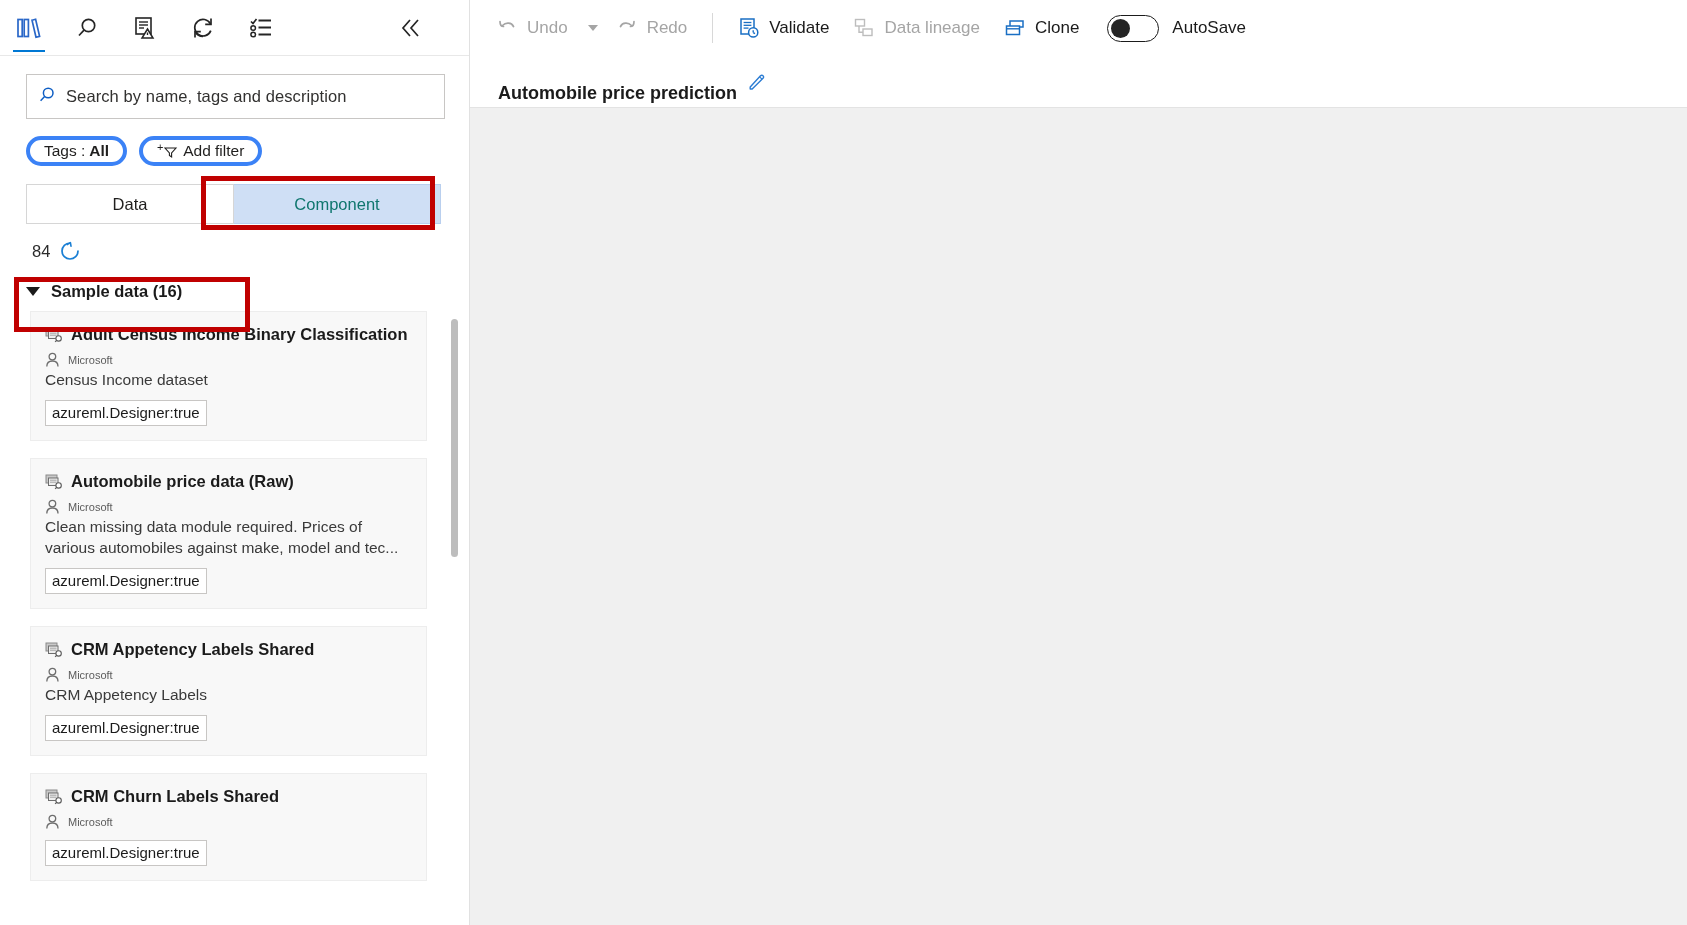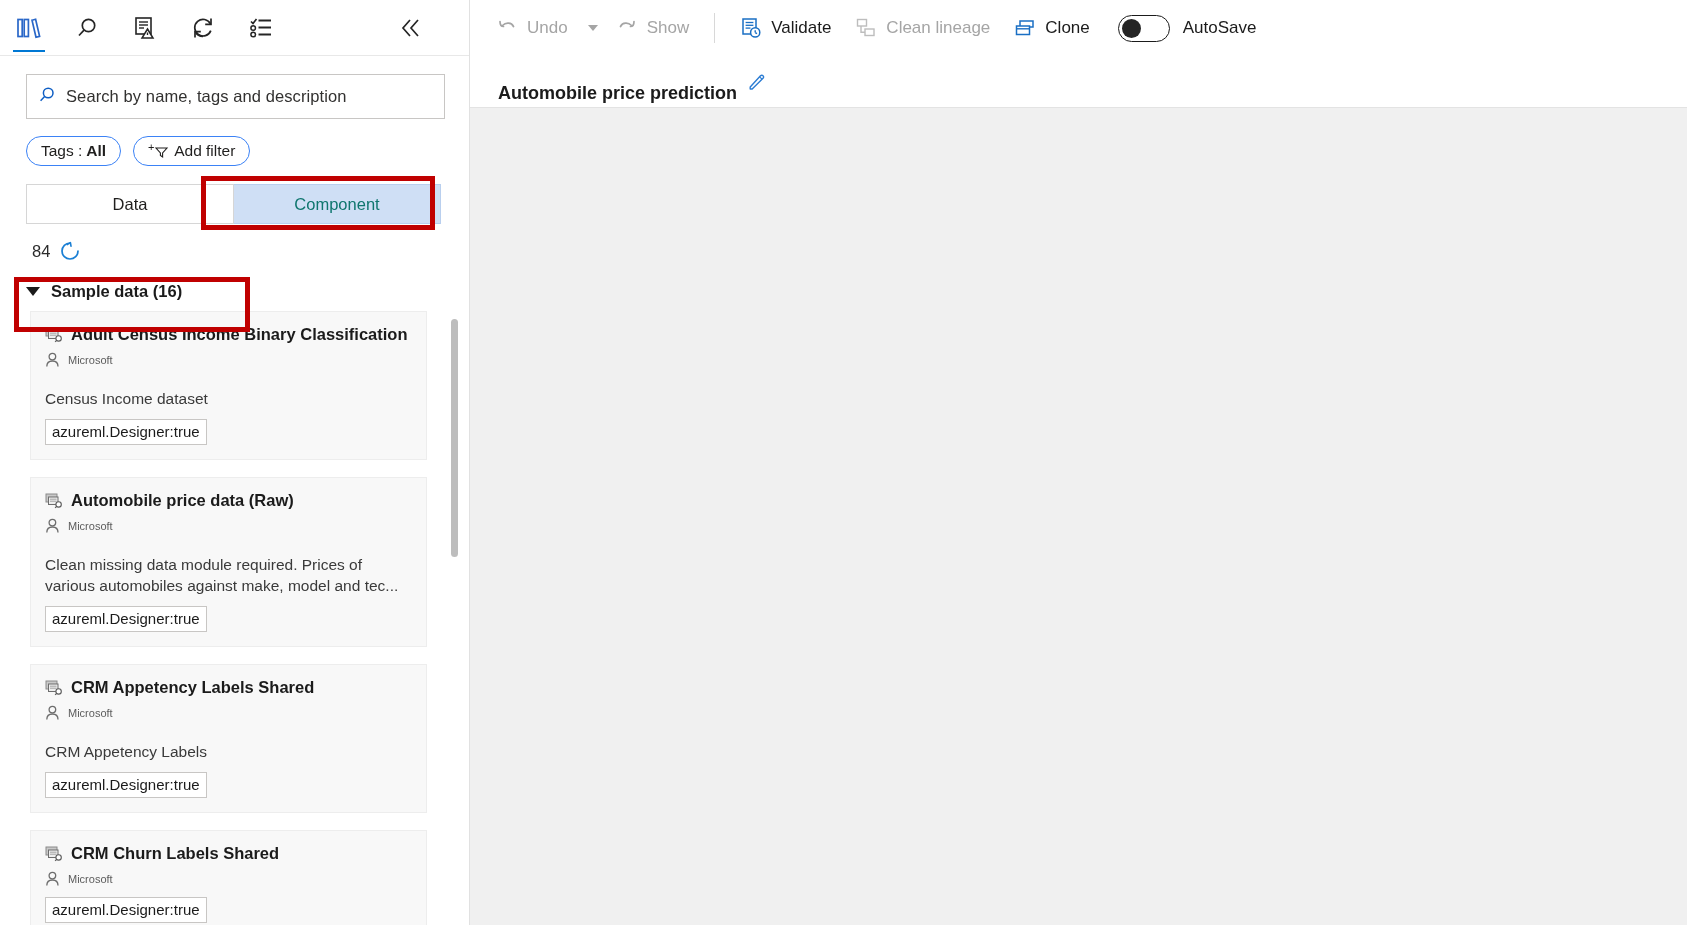--- a/index.html
+++ b/index.html
@@ -46,21 +46,21 @@
   #search-box {
     height: 45px; border: 1px solid #c8c6c4; background: #fff;
     display: flex; align-items: center; padding: 0 10px; gap: 9px;
   }
   #search-input-text {
     font-size: 16.5px; color: #323130; letter-spacing: .1px;
   }
 
   #filter-row { padding: 17px 24px 0 26px; display: flex; gap: 12px; align-items: center; }
   .pill {
-    height: 30px; border: 1px solid #3b82f6; border-radius: 15px;
+    height: 30px; border: 4px solid #3b82f6; border-radius: 15px;
     display: inline-flex; align-items: center; padding: 0 14px; gap: 4px;
     font-size: 15.5px; color: #201f1e; background: #fff; cursor: pointer;
     white-space: nowrap;
   }
   .pill b { font-weight: 700; }
 
   #tabs-wrap { padding: 18px 28px 0 26px; position: relative; }
   #tabs { display: flex; height: 40px; }
   .tab {
     flex: 1; display: flex; align-items: center; justify-content: center;
@@ -100,21 +100,21 @@
     cursor: pointer;
   }
   .card-title-row { display: flex; align-items: flex-start; gap: 8px; }
   .card-title {
     font-size: 16.5px; font-weight: 700; color: #1b1b1b;
     white-space: nowrap; overflow: hidden; line-height: 19px;
   }
   .card-owner-row { display: flex; align-items: center; gap: 8px; margin-top: 5px; }
   .card-owner { font-size: 11px; color: #5c5c5c; }
   .card-desc {
-    font-size: 15.5px; color: #3a3a3a; margin-top: 20px; line-height: 21px;
+    font-size: 15.5px; color: #3a3a3a; margin-top: 1px; line-height: 21px;
   }
   .card-tag {
     display: inline-block; margin-top: 10px;
     border: 1px solid #c8c6c4; background: #fff;
     font-size: 15px; color: #1b1b1b; padding: 3px 6px 4px 6px;
   }
 
   #list-scrollbar {
     position: absolute; right: 8px; top: 0; bottom: 0; width: 14px;
   }
@@ -419,21 +419,21 @@
         <span class="tb-caret"></span>
       </div>
 
       <div class="tb-btn disabled">
         <span style="display:flex;">
           <svg width="22" height="22" viewBox="0 0 22 22" fill="none">
             <path d="M15.5 8.5 C12 5 6.5 5.5 4.5 9.5" stroke="#a5a5a5" stroke-width="1.7" fill="none" stroke-linecap="round"></path>
             <path d="M18 4.5 C18 8 17 9.5 14.5 9.5" stroke="#a5a5a5" stroke-width="1.7" fill="none" stroke-linecap="round"></path>
           </svg>
         </span>
-        <span>Show</span>
+        <span>Redo</span>
       </div>
 
       <div class="tb-sep"></div>
 
       <div class="tb-btn">
         <span style="display:flex;">
           <svg width="22" height="22" viewBox="0 0 22 22" fill="none">
             <rect x="3" y="2" width="13" height="15" stroke="#1a6fc4" stroke-width="1.5" fill="#fff"></rect>
             <line x1="5.6" y1="5.5" x2="13.4" y2="5.5" stroke="#1a6fc4" stroke-width="1.3"></line>
             <line x1="5.6" y1="8.3" x2="13.4" y2="8.3" stroke="#1a6fc4" stroke-width="1.3"></line>
@@ -447,21 +447,21 @@
       </div>
 
       <div class="tb-btn disabled">
         <span style="display:flex;">
           <svg width="22" height="22" viewBox="0 0 22 22" fill="none">
             <rect x="2.5" y="2.5" width="9" height="6.5" stroke="#bdbdbd" stroke-width="1.4" fill="none"></rect>
             <rect x="10" y="12" width="9" height="6.5" stroke="#bdbdbd" stroke-width="1.4" fill="none"></rect>
             <path d="M6 9 L6 15.3 L10 15.3" stroke="#bdbdbd" stroke-width="1.4" fill="none"></path>
           </svg>
         </span>
-        <span>Clean lineage</span>
+        <span>Data lineage</span>
       </div>
 
       <div class="tb-btn">
         <span style="display:flex;">
           <svg width="22" height="22" viewBox="0 0 22 22" fill="none">
             <rect x="6" y="4" width="13" height="6" stroke="#1a6fc4" stroke-width="1.5" fill="#fff"></rect>
             <rect x="2.5" y="9" width="13" height="8.5" stroke="#1a6fc4" stroke-width="1.5" fill="#fff"></rect>
             <line x1="2.5" y1="11.8" x2="15.5" y2="11.8" stroke="#1a6fc4" stroke-width="1.4"></line>
           </svg>
         </span>

